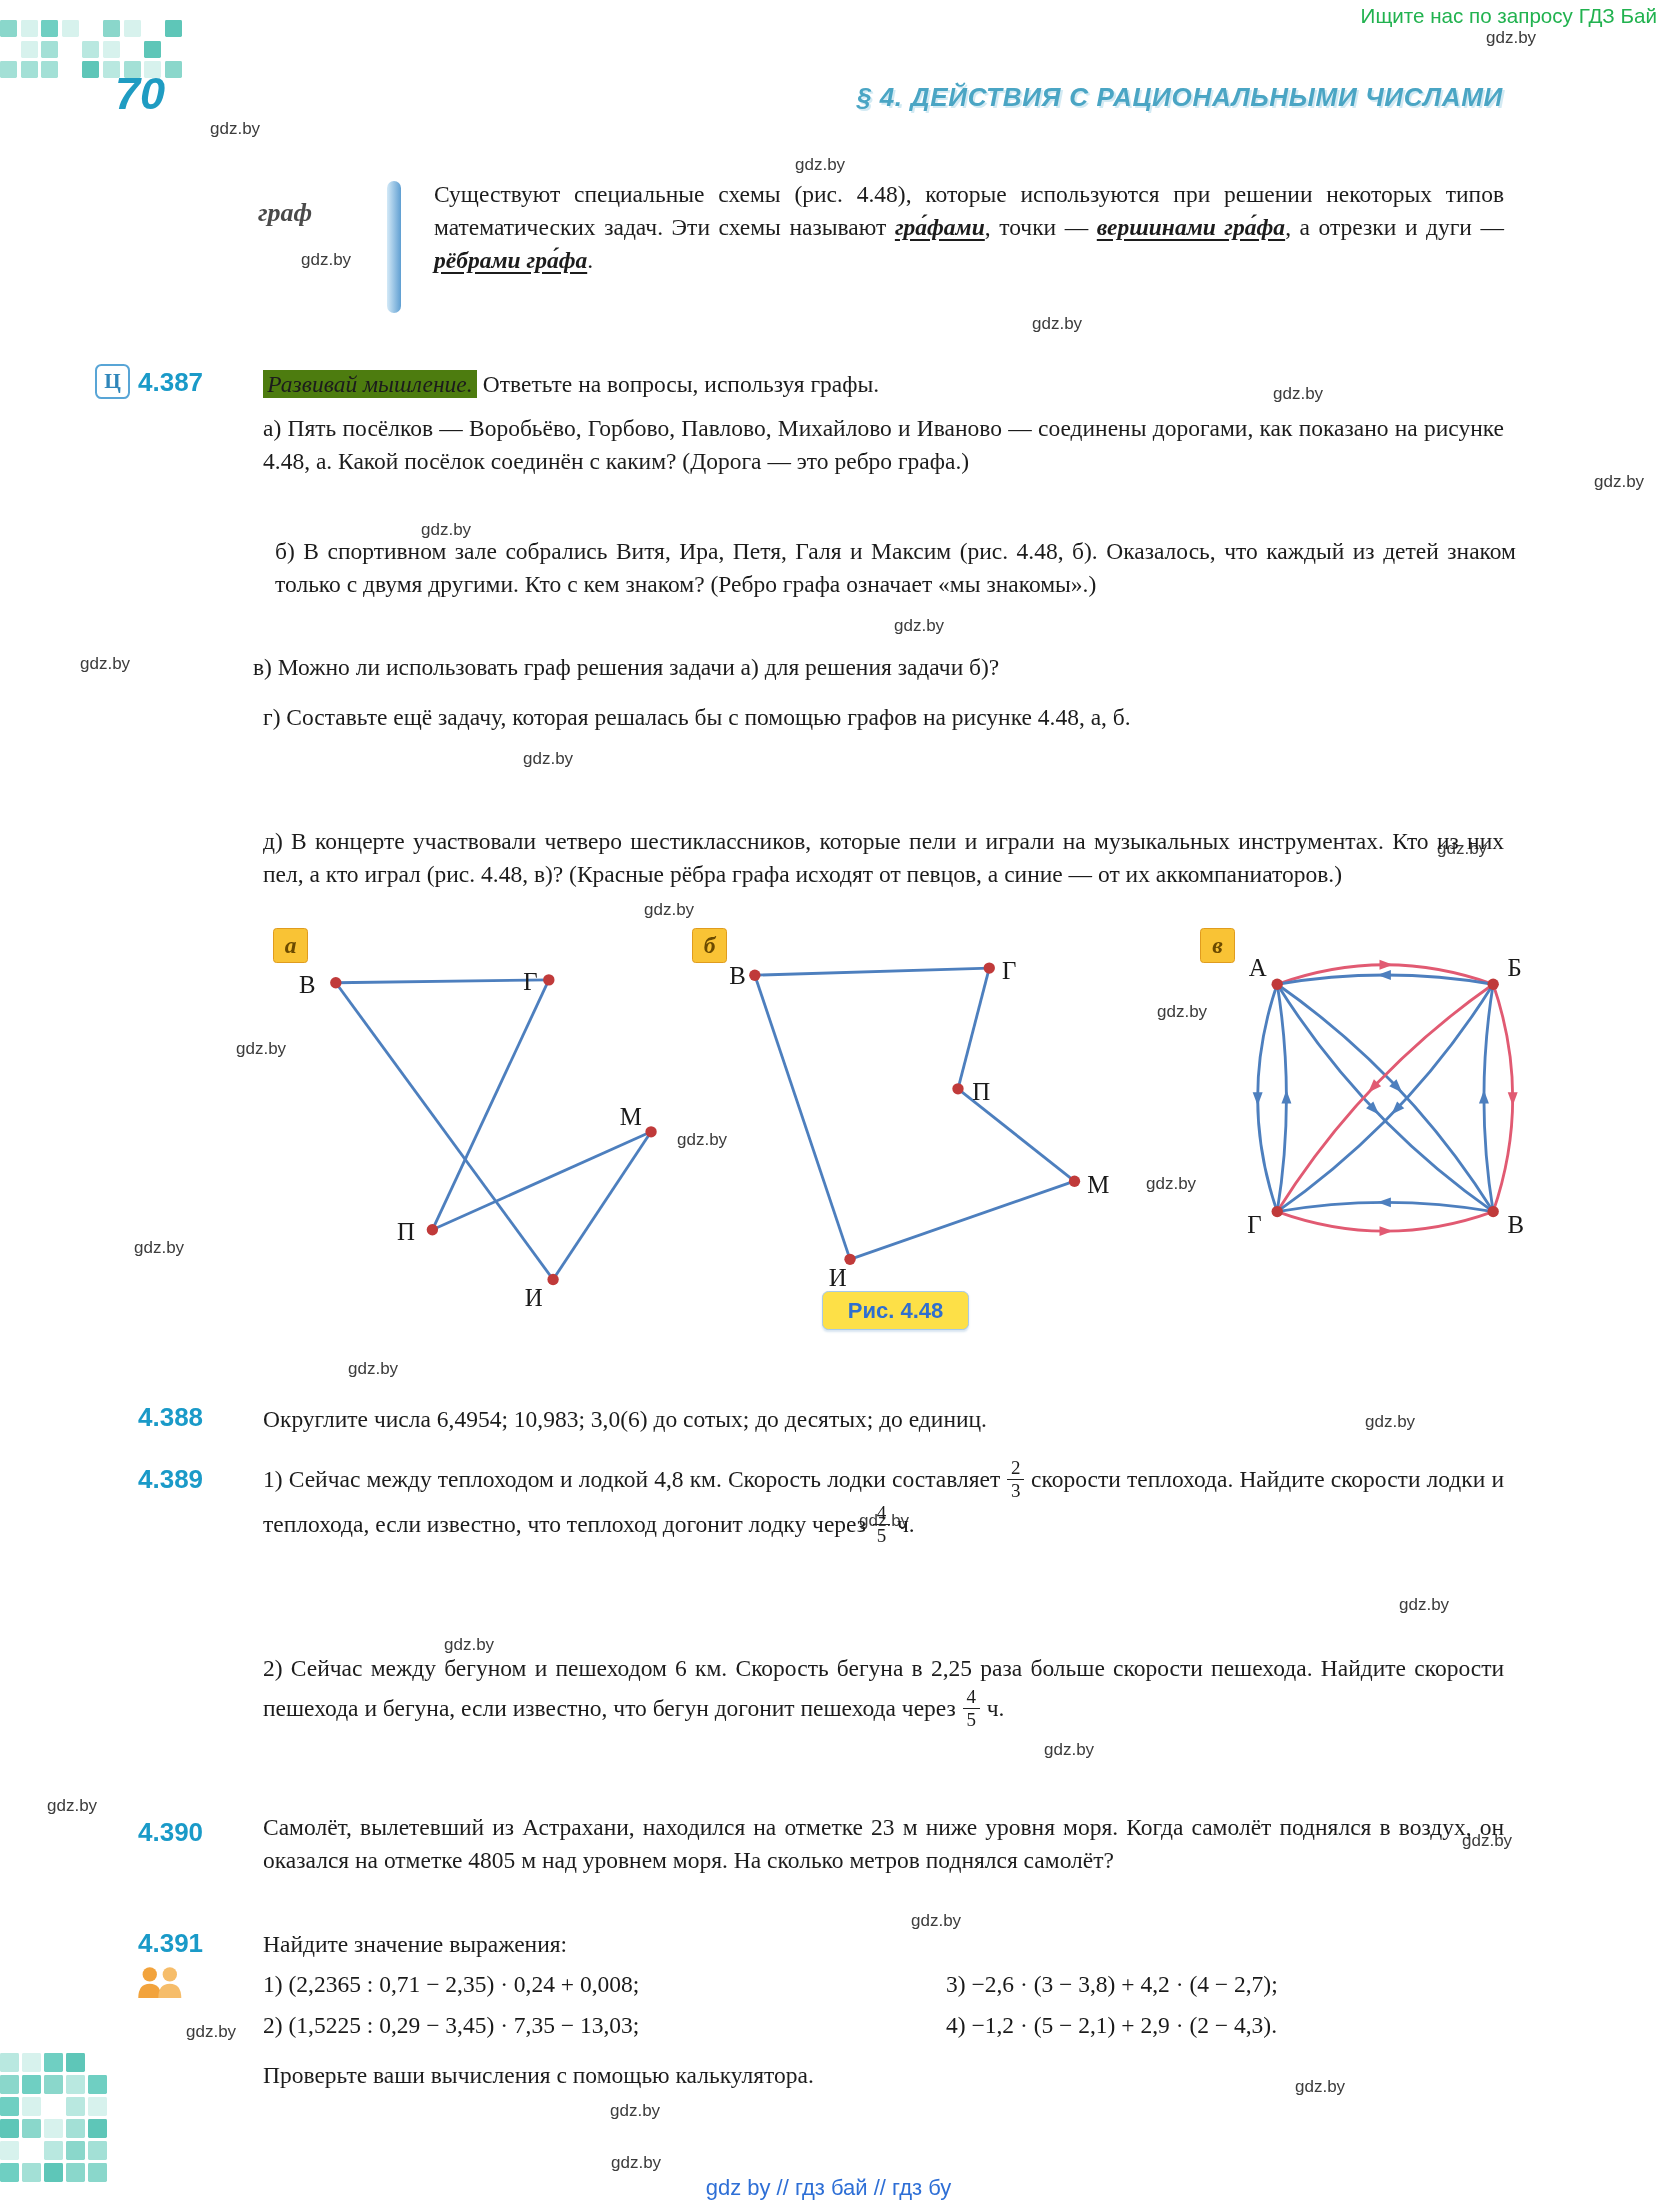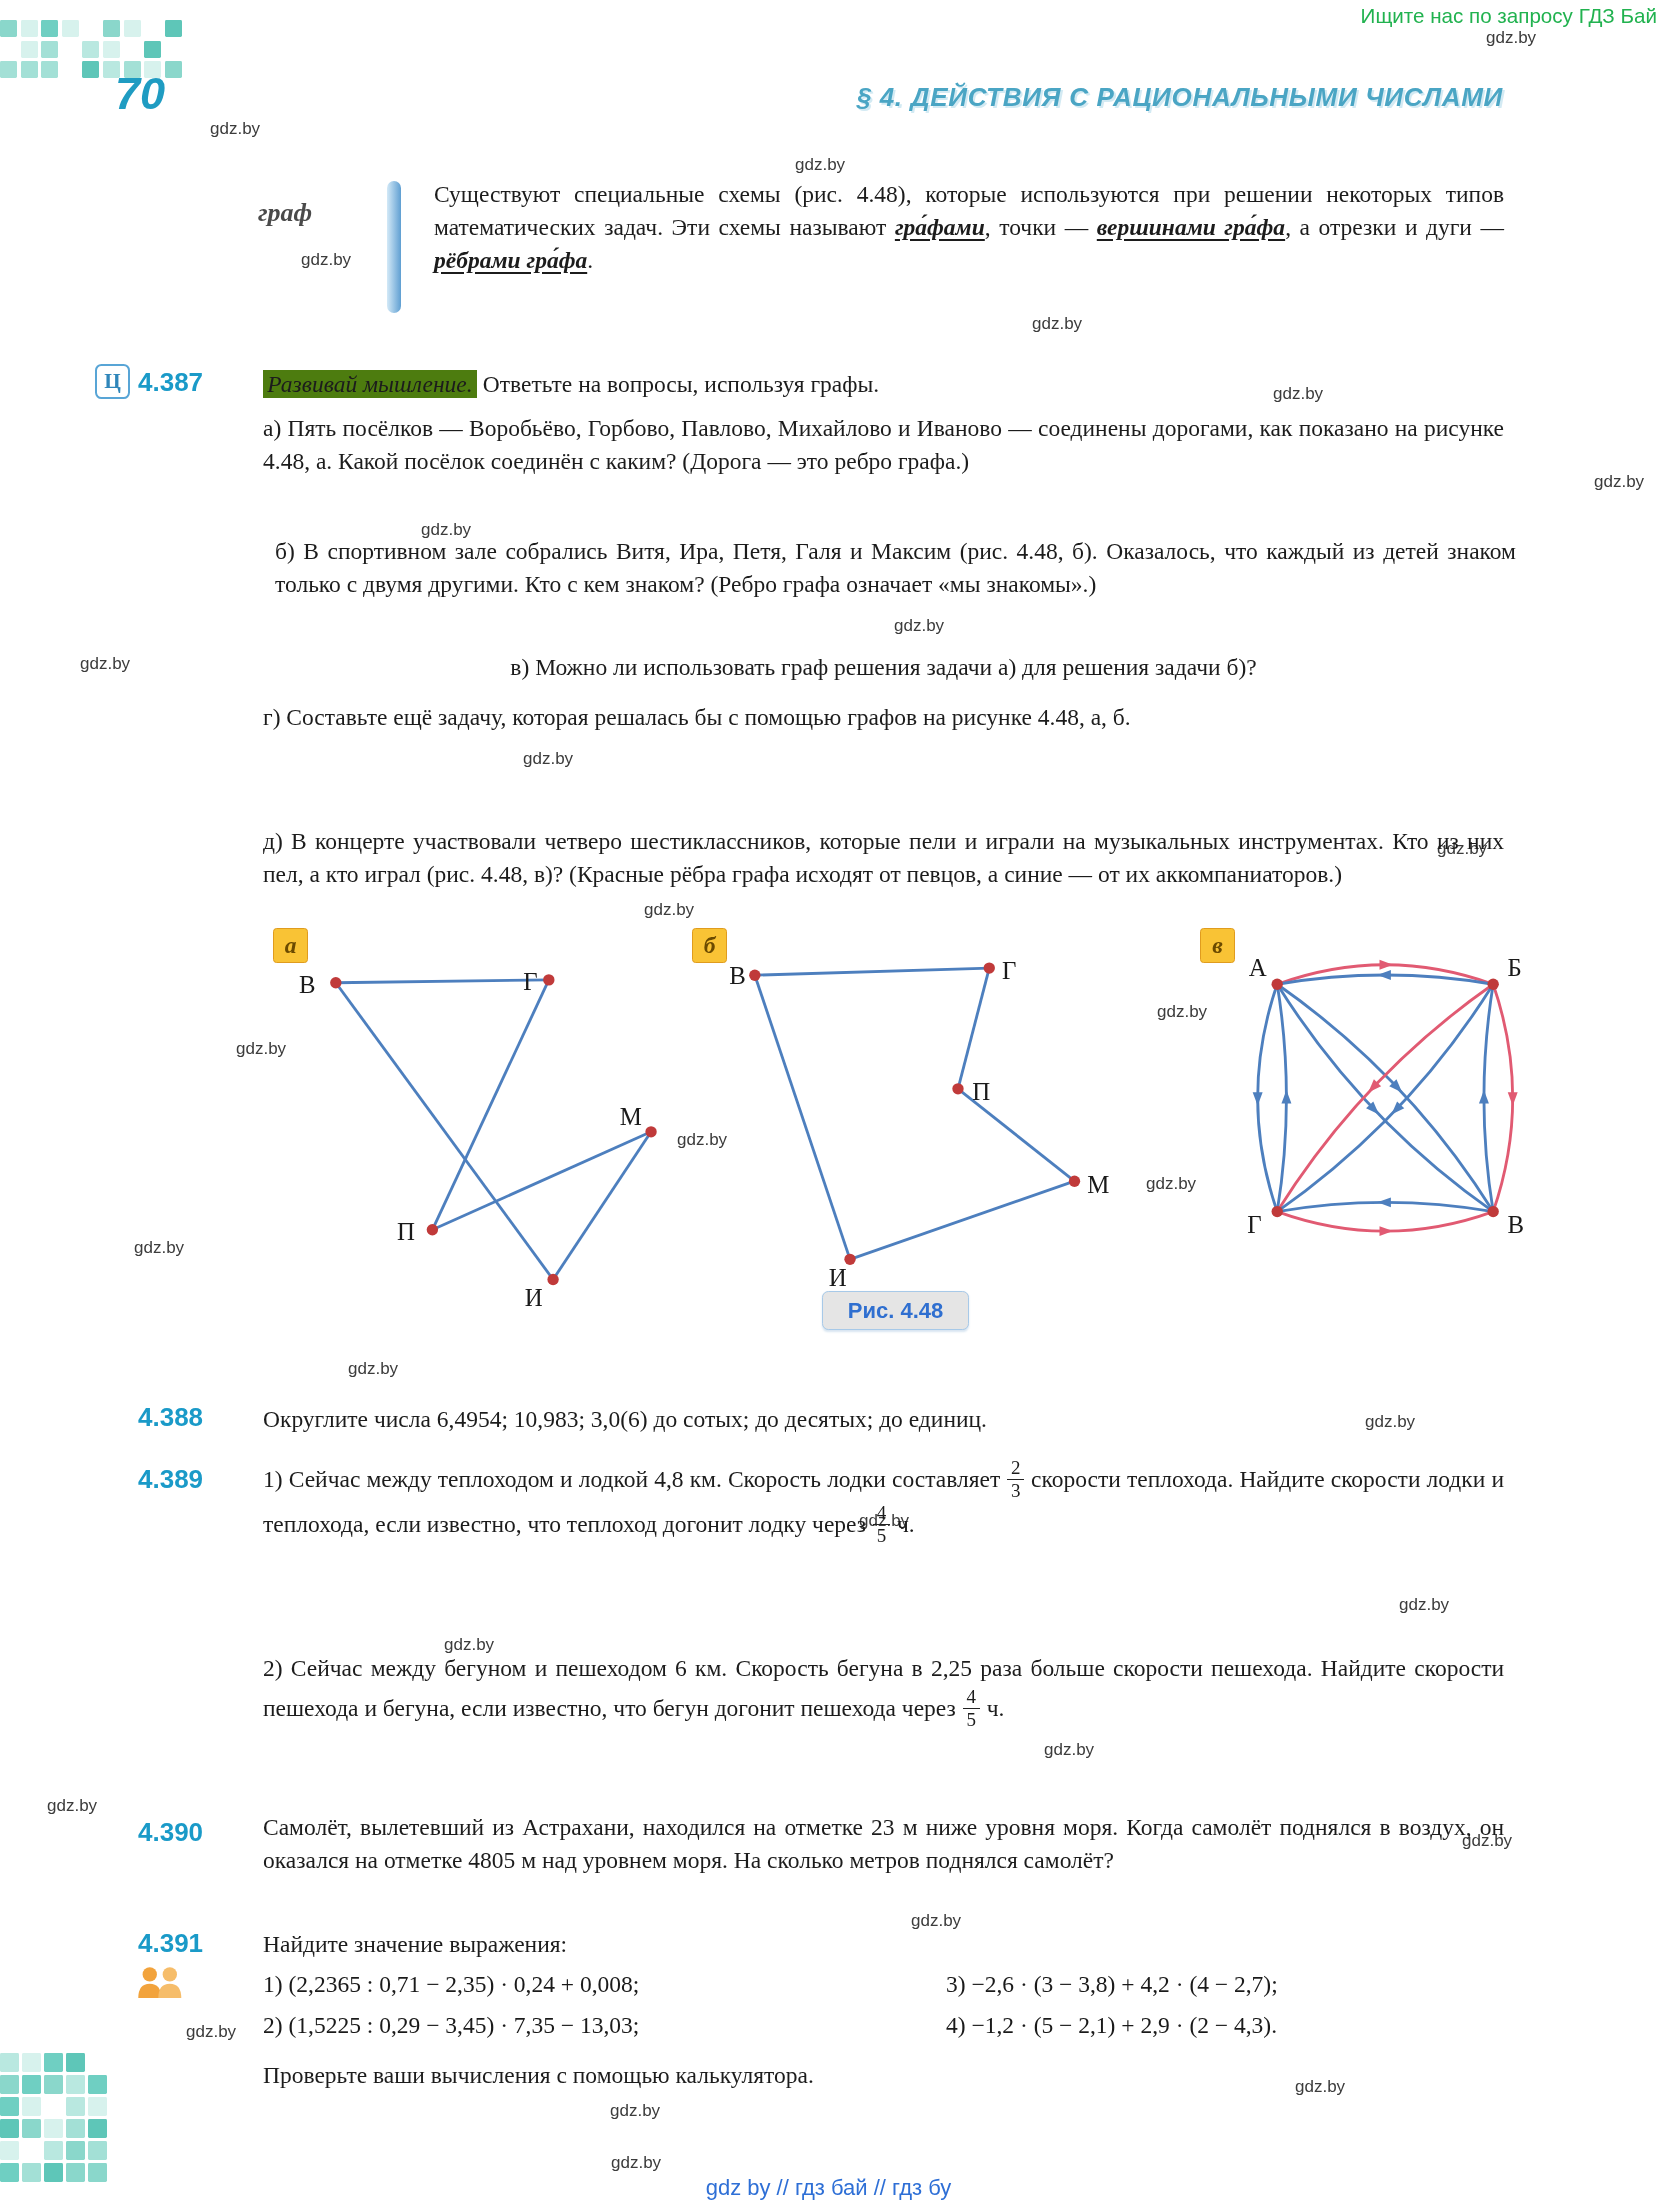--- a/index.html
+++ b/index.html
@@ -29,21 +29,21 @@
           font-size:21.3px;display:flex;align-items:center;justify-content:center;background:#fff;}
   .pnum{position:absolute;font-family:"Liberation Sans",sans-serif;font-weight:bold;
           font-size:26px;color:#1a9ac8;}
   .hl{background:#4d7c0f;font-style:italic;padding:0.7px 4.3px;}
   .fig-label{position:absolute;width:33px;height:33px;background:#f9c335;border:1.4px solid #e09c1e;
           border-radius:3.6px;display:flex;align-items:center;justify-content:center;
           font-size:23.5px;font-style:italic;font-weight:bold;color:#6b4a00;}
   .graph-svg{position:absolute;overflow:visible;}
   .vlabel{font-family:"Liberation Serif",serif;font-size:35px;fill:#1a1a1a;}
   .fig-caption{position:absolute;left:822px;top:1291px;width:145px;height:37px;border:1.4px solid #a7c9e8;
-          border-radius:6.4px;background:#e5e5e5;display:flex;align-items:center;justify-content:center;
+          border-radius:6.4px;background:#fde047;display:flex;align-items:center;justify-content:center;
           font-family:"Liberation Sans",sans-serif;font-weight:bold;font-size:22px;color:#2f6fd0;
           box-shadow:0 1.4px 2.1px rgba(100,150,200,0.25);}
   .frac{display:inline-flex;flex-direction:column;align-items:center;vertical-align:middle;
           font-size:19px;line-height:1.15;margin:0 7.1px;position:relative;top:-2.1px;}
   .frac .num{border-bottom:1.4px solid #222;padding:0 3.6px;}
   .frac .den{padding:0 3.6px;}
   .expr{position:absolute;font-size:23.5px;white-space:nowrap;}
   .footer-links{position:absolute;left:0;top:2175px;width:100%;text-align:center;
           font-family:"Liberation Sans",sans-serif;font-size:22px;color:#2e6fd6;}
   .pair-icon{position:absolute;left:134px;top:1965px;}
@@ -146,21 +146,21 @@
 
   <div class="def-term">граф</div>
   <div class="def-bar"></div>
   <div class="para def-text"><span>Существуют специальные схемы (рис. 4.48), которые используются при решении некоторых типов математических задач. Эти схемы называют </span><span class="em">гра́фами</span><span>, точки — </span><span class="em">вершинами гра́фа</span><span>, а отрезки и дуги — </span><span class="em">рёбрами гра́фа</span><span>.</span></div>
 
   <div class="task-icon">Ц</div>
   <div class="pnum" style="left:138px;top:367px;">4.387</div>
   <div class="para" style="left:263px;top:368px;width:1241px;text-align:left;"><span class="hl">Развивай мышление.</span> <span>Ответьте на вопросы, используя графы.</span></div>
   <div class="para" style="left:263px;top:412px;width:1241px;">а) Пять посёлков — Воробьёво, Горбово, Павлово, Михайлово и Иваново — соединены дорогами, как показано на рисунке 4.48, а. Какой посёлок соединён с каким? (Дорога — это ребро графа.)</div>
   <div class="para" style="left:275px;top:535px;width:1241px;">б) В спортивном зале собрались Витя, Ира, Петя, Галя и Максим (рис. 4.48, б). Оказалось, что каждый из детей знаком только с двумя другими. Кто с кем знаком? (Ребро графа означает «мы знакомы».)</div>
-  <div class="para" style="left:263px;top:651px;width:1241px;text-align:center;">в) Можно ли использовать граф решения задачи а) для решения задачи б)?</div>
+  <div class="para" style="left:253px;top:651px;width:1241px;text-align:left;">в) Можно ли использовать граф решения задачи а) для решения задачи б)?</div>
   <div class="para" style="left:263px;top:701px;width:1241px;">г) Составьте ещё задачу, которая решалась бы с помощью графов на рисунке 4.48, а, б.</div>
   <div class="para" style="left:263px;top:785px;width:1241px;margin-top:40px;">д) В концерте участвовали четверо шестиклассников, которые пели и играли на музыкальных инструментах. Кто из них пел, а кто играл (рис. 4.48, в)? (Красные рёбра графа исходят от певцов, а синие — от их аккомпаниаторов.)</div>
 
   <div class="fig-label" style="left:273px;top:928px;">а</div>
   <div class="fig-label" style="left:692px;top:928px;">б</div>
   <div class="fig-label" style="left:1200px;top:928px;">в</div>
 
   <svg id="graph-0" class="graph-svg" style="left:270px;top:960px;" width="427" height="355" viewBox="0 0 600 500">
       <line x1="92" y1="32" x2="392" y2="28" stroke="#4d7fbe" stroke-width="4"></line>
       <line x1="92" y1="32" x2="398" y2="450" stroke="#4d7fbe" stroke-width="4"></line>

